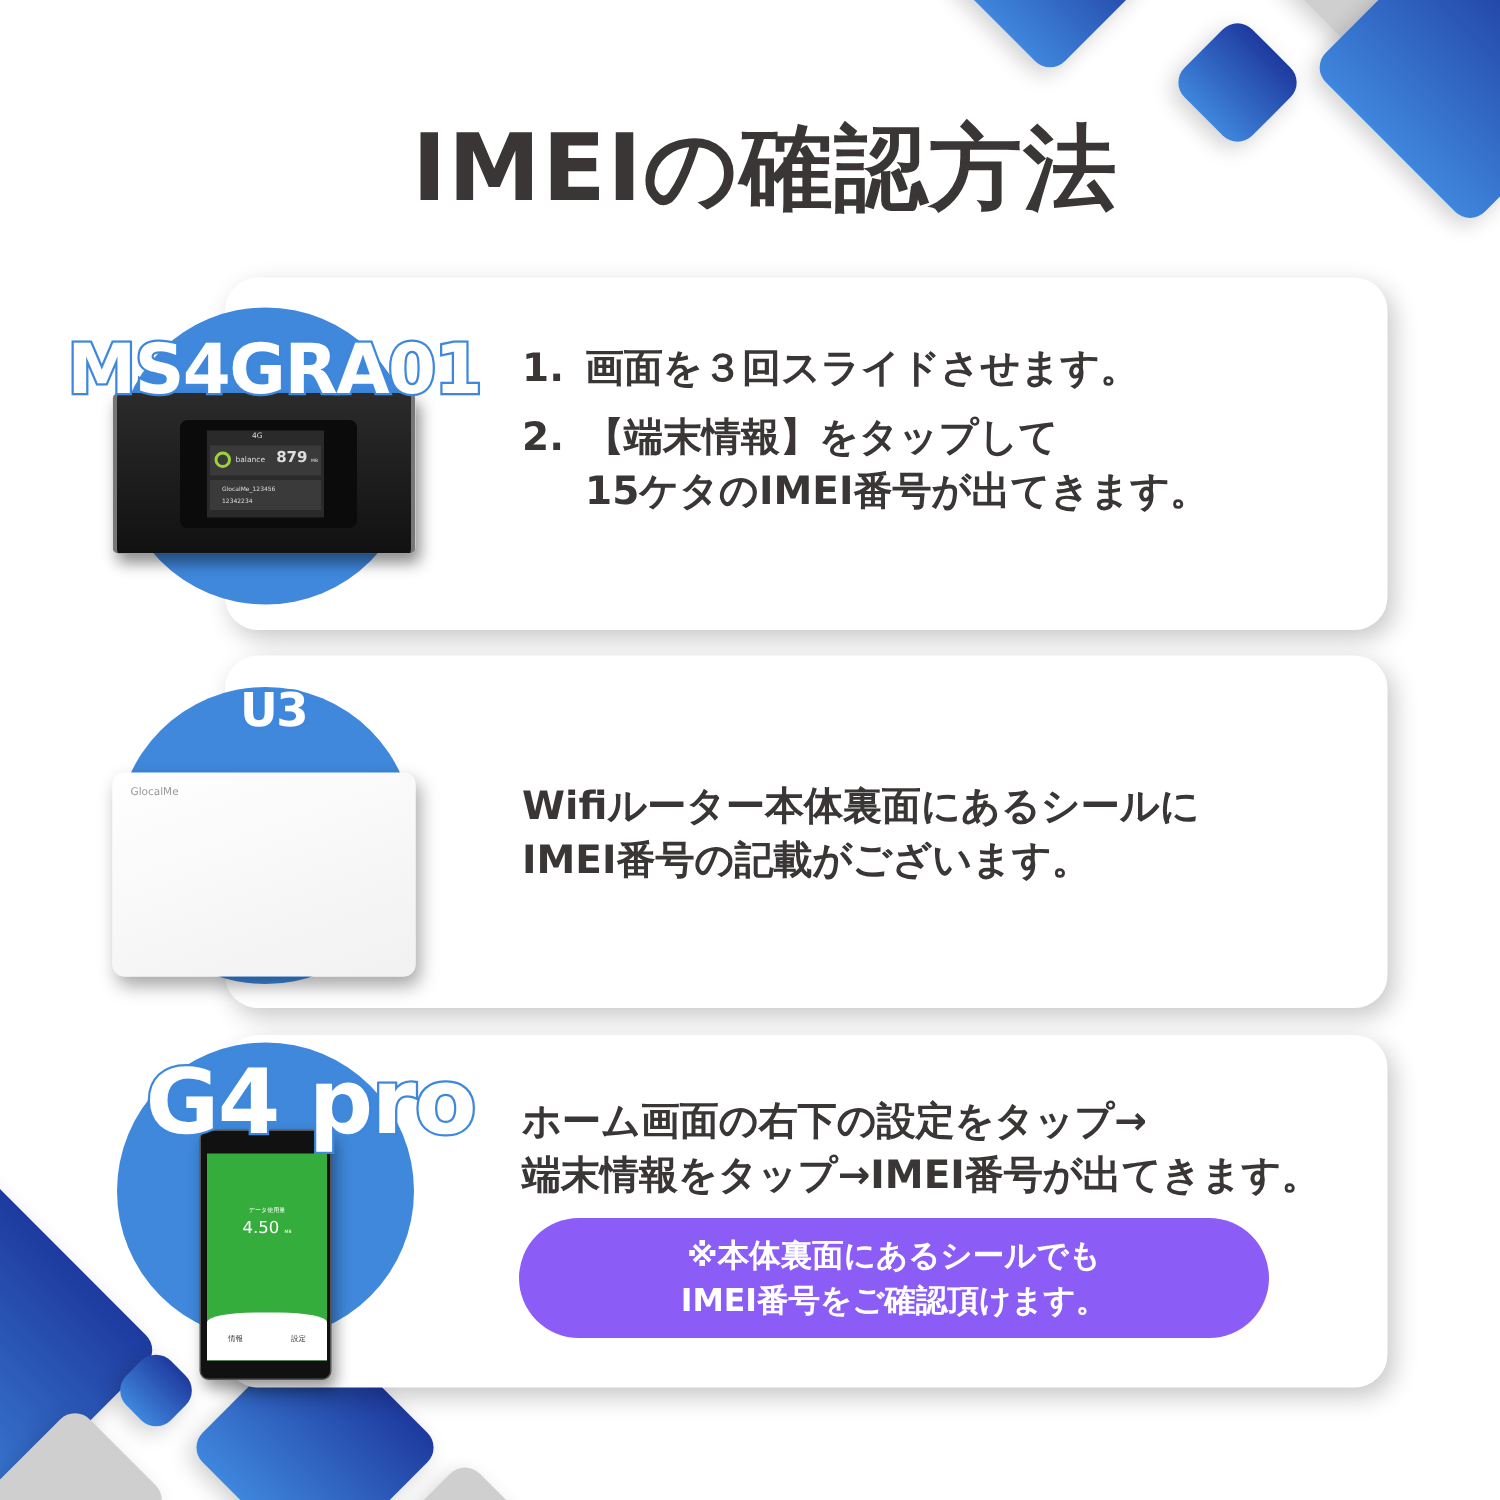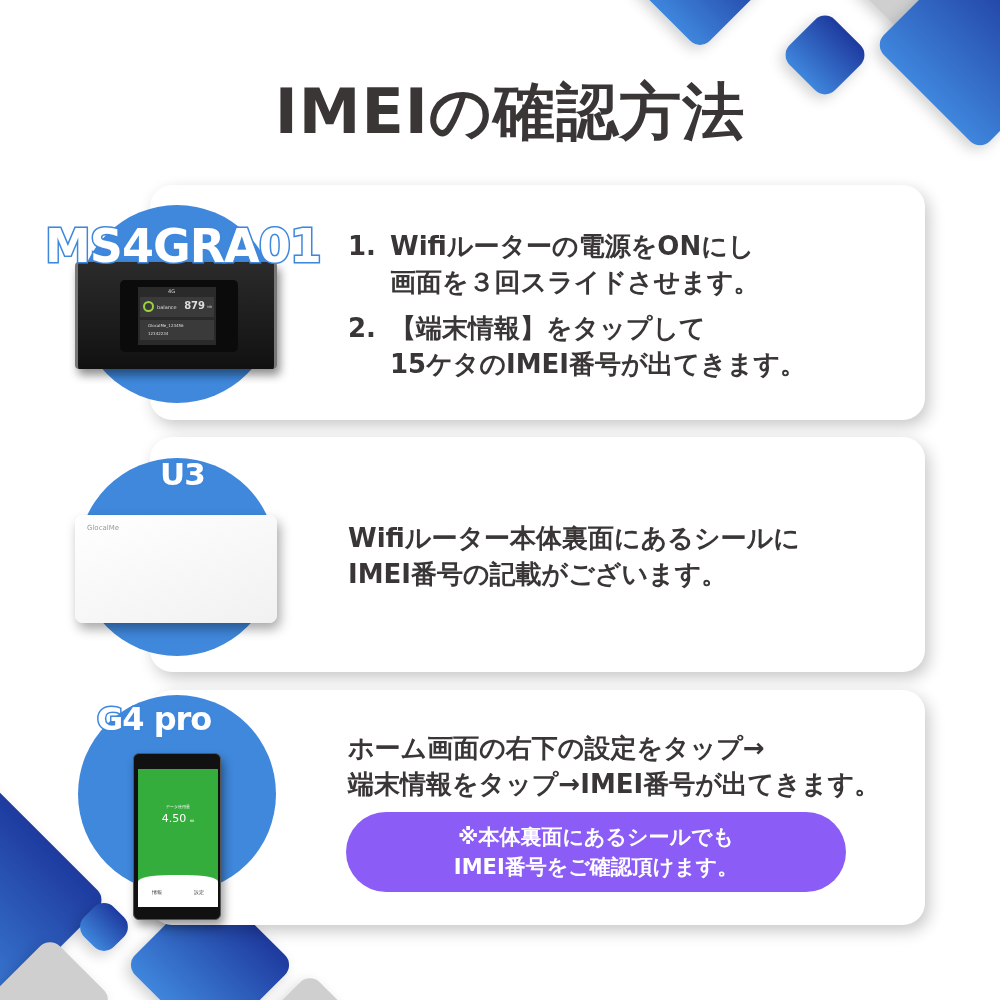--- a/index.html
+++ b/index.html
@@ -26,21 +26,21 @@
   .pill { position: absolute; left: 346px; top: 812px; width: 500px; height: 80px; border-radius: 40px; background: #8b5cf6;
     color: #fff; font-weight: bold; font-size: 21px; line-height: 30px; text-align: center; padding-top: 10px; }
 
   
   .router-black { position: absolute; left: 75px; top: 262px; width: 202px; height: 107px; background: linear-gradient(180deg,#2b2b2b,#111); border-radius: 4px; box-shadow: 3px 6px 10px rgba(0,0,0,0.45); border-left: 3px solid #777; border-right: 3px solid #777; }
   .router-screen { position: absolute; left: 42px; top: 18px; width: 118px; height: 72px; background: #0b0b0b; border-radius: 5px; }
   .screen-ui { position: absolute; left: 18px; top: 7px; width: 78px; height: 58px; background: #2a2a2a; font-size: 6px; color: #ddd; text-align: right; }
   .screen-row { position: absolute; left: 2px; right: 2px; background: #3a3a3a; }
 
   
-  .u3-device { position: absolute; left: 75px; top: 515px; width: 202px; height: 108px; background: linear-gradient(160deg,#ffffff,#f1f1f1); border-radius: 8px; box-shadow: 3px 6px 12px rgba(0,0,0,0.35); }
+  .u3-device { position: absolute; left: 75px; top: 515px; width: 202px; height: 136px; background: linear-gradient(160deg,#ffffff,#f1f1f1); border-radius: 8px; box-shadow: 3px 6px 12px rgba(0,0,0,0.35); }
   .u3-logo { position: absolute; left: 12px; top: 9px; font-size: 7px; color: #999; }
 
   
   .phone { position: absolute; left: 133px; top: 753px; width: 88px; height: 167px; background: #111; border-radius: 6px; box-shadow: 3px 6px 10px rgba(0,0,0,0.4); border: 1px solid #555; }
   .phone-screen { position: absolute; left: 4px; top: 15px; width: 80px; height: 138px; background: #35ad3c; overflow: hidden; }
   .phone-bottom { position: absolute; left: 0; bottom: 0; width: 80px; height: 32px; background: #fff; border-radius: 40% 40% 0 0 / 20% 20% 0 0; }
   .phone-text { position: absolute; width: 100%; text-align: center; color: #fff; }
 </style>
 </head>
 <body>
@@ -76,21 +76,20 @@
       </div>
     </div>
   </div>
 </div>
 <div class="model-label" style="left:45px; top:199px; font-size:46px;margin-top:20px;">MS4GRA01</div>
 
 <div class="text-block" style="left:348px; top:228px;">
   <div class="step">
     <span class="num">1.</span>
     <div>
-      <div>Wifiルーターの電源をONにし</div>
       <div>画面を３回スライドさせます。</div>
     </div>
   </div>
   <div class="step" style="margin-top:10px;">
     <span class="num">2.</span>
     <div>
       <div>【端末情報】をタップして</div>
       <div>15ケタのIMEI番号が出てきます。</div>
     </div>
   </div>
@@ -116,21 +115,21 @@
     <div class="phone-text" style="top:43px; font-size:11px;">
       <span>4.50</span>
       <span style="font-size:3px;">MB</span>
     </div>
     <div class="phone-bottom">
       <span style="position:absolute; left:14px; top:14px; font-size:5px; color:#3a3a3a;">情報</span>
       <span style="position:absolute; right:14px; top:14px; font-size:5px; color:#3a3a3a;">設定</span>
     </div>
   </div>
 </div>
-<div class="model-label" style="left:97px; top:700px; font-size:32px;">G4 pro</div>
+<div class="model-label" style="left:97px; top:700px; font-size:60px;">G4 pro</div>
 
 <div class="text-block" style="left:348px; top:730px;">
   <div>ホーム画面の右下の設定をタップ→</div>
   <div>端末情報をタップ→IMEI番号が出てきます。</div>
 </div>
 
 <div class="pill">
   <div>※本体裏面にあるシールでも</div>
   <div>IMEI番号をご確認頂けます。</div>
 </div>

